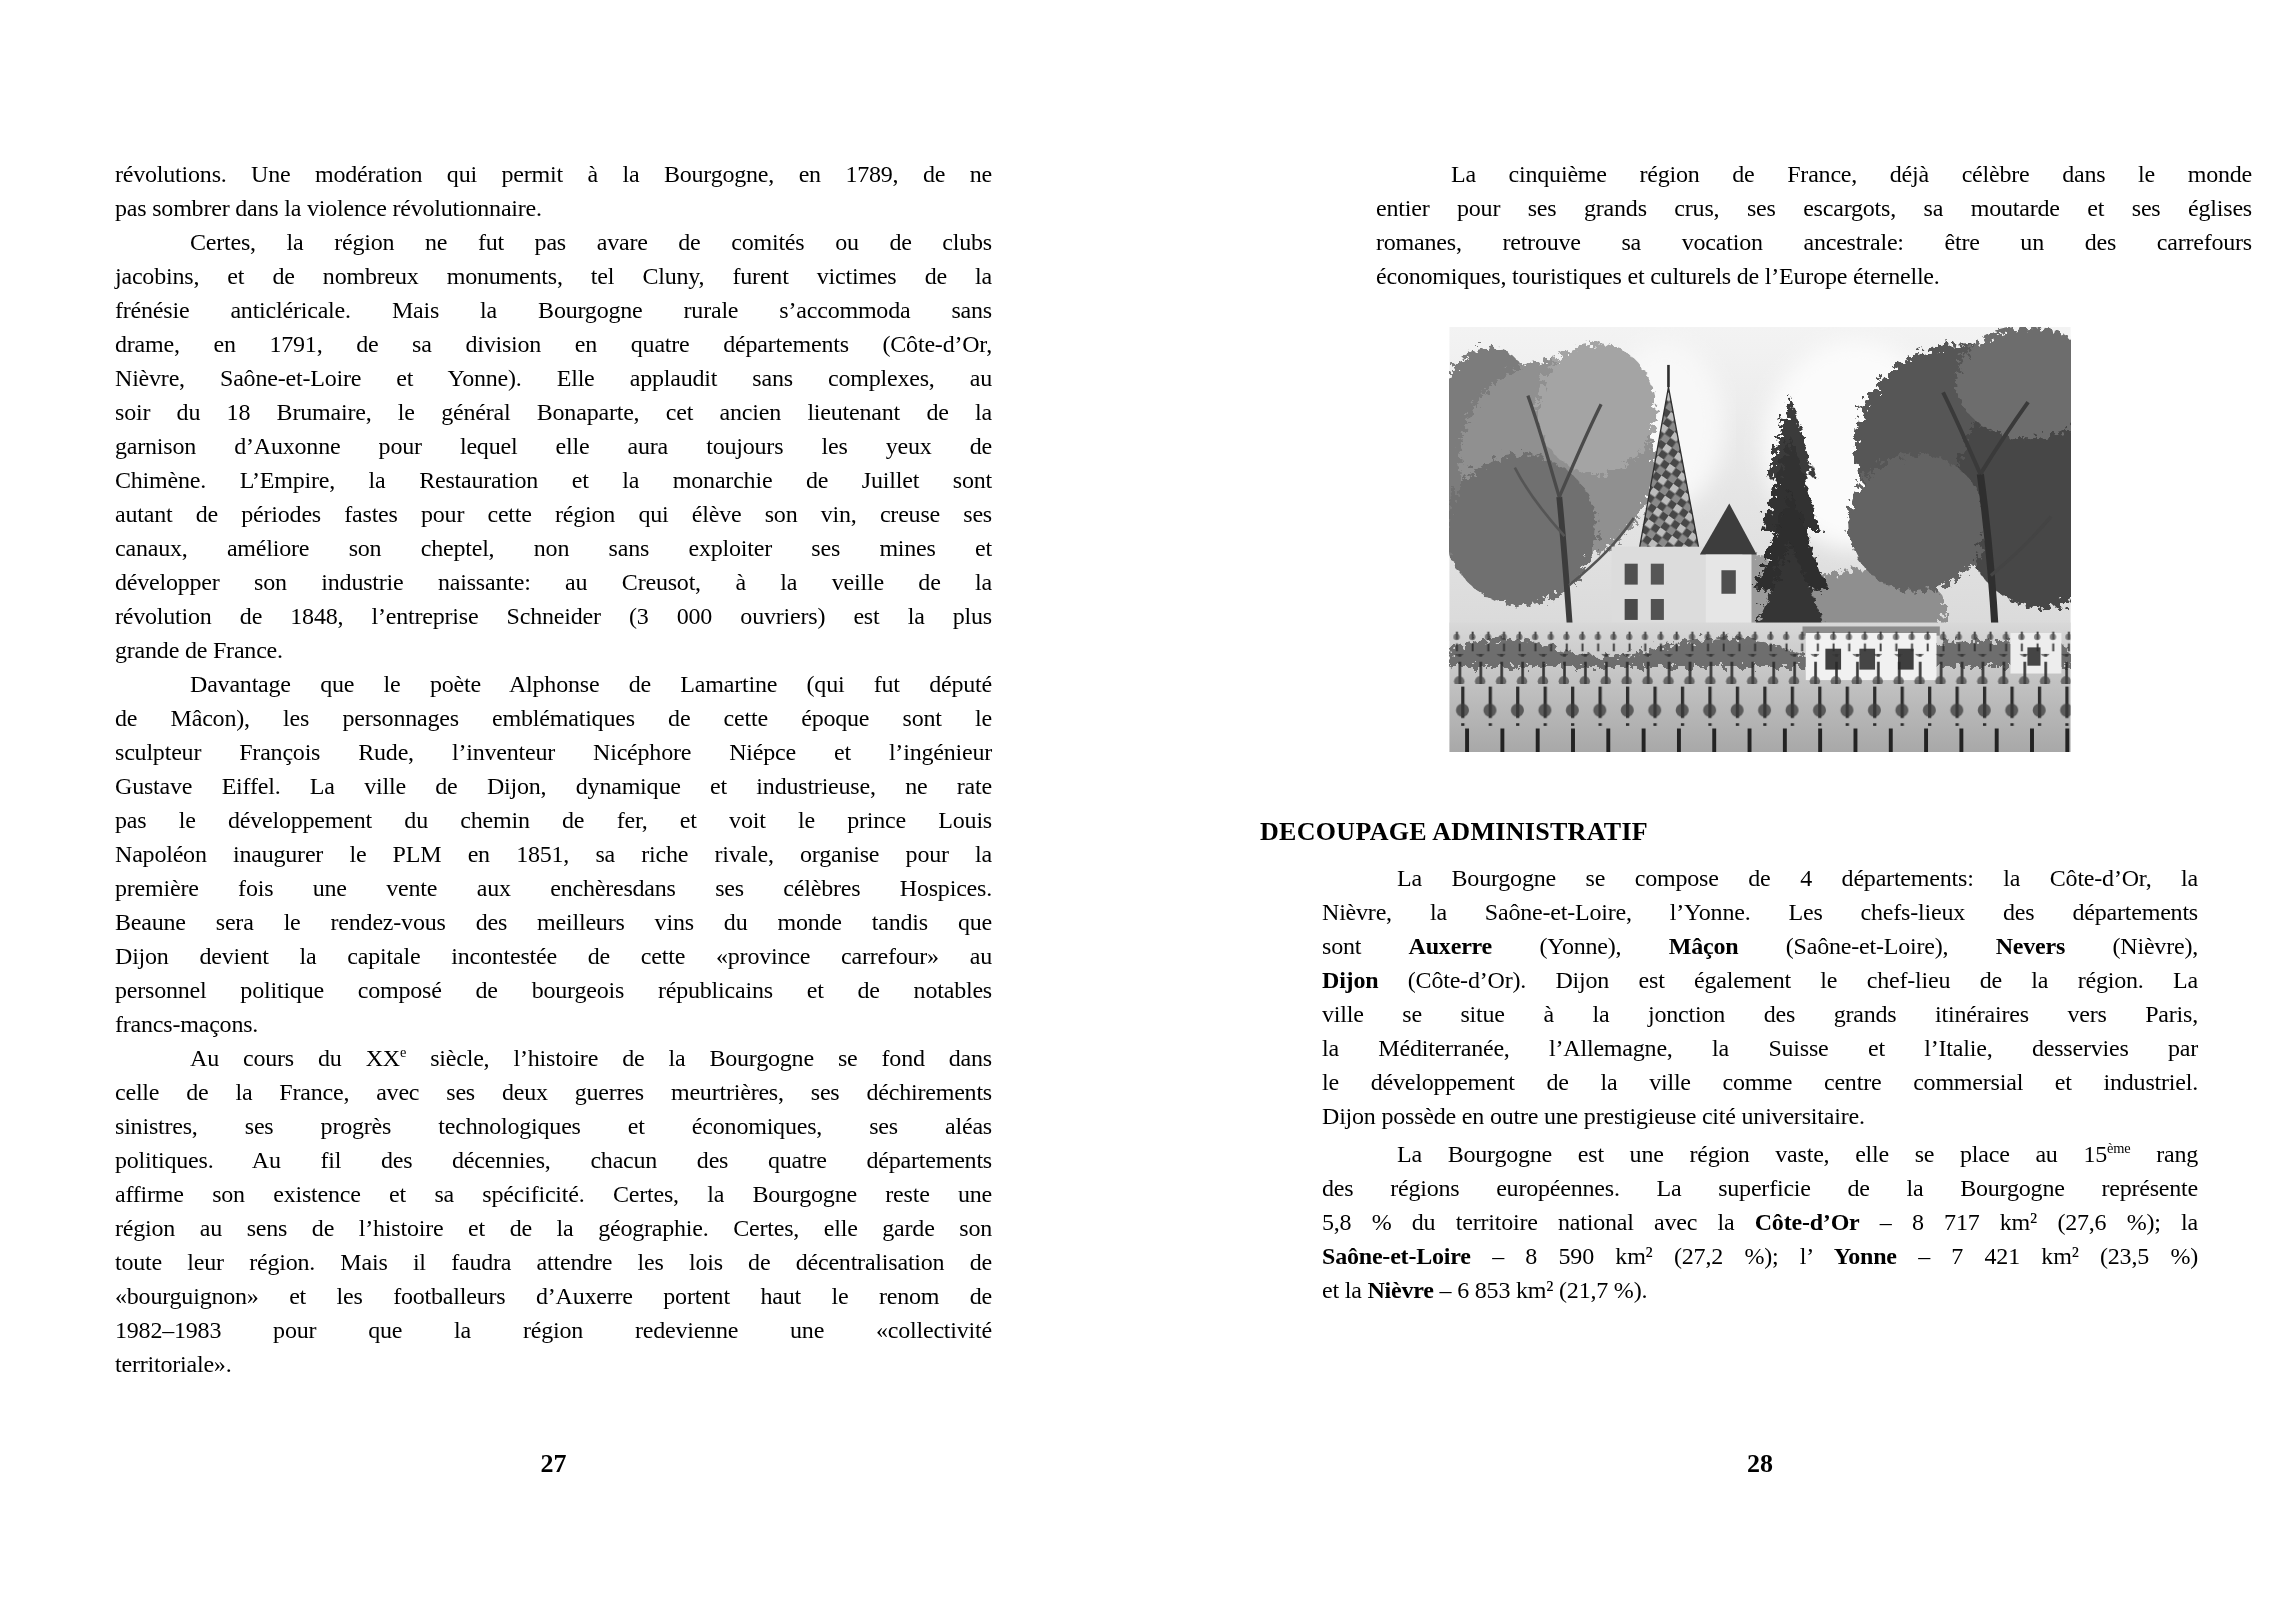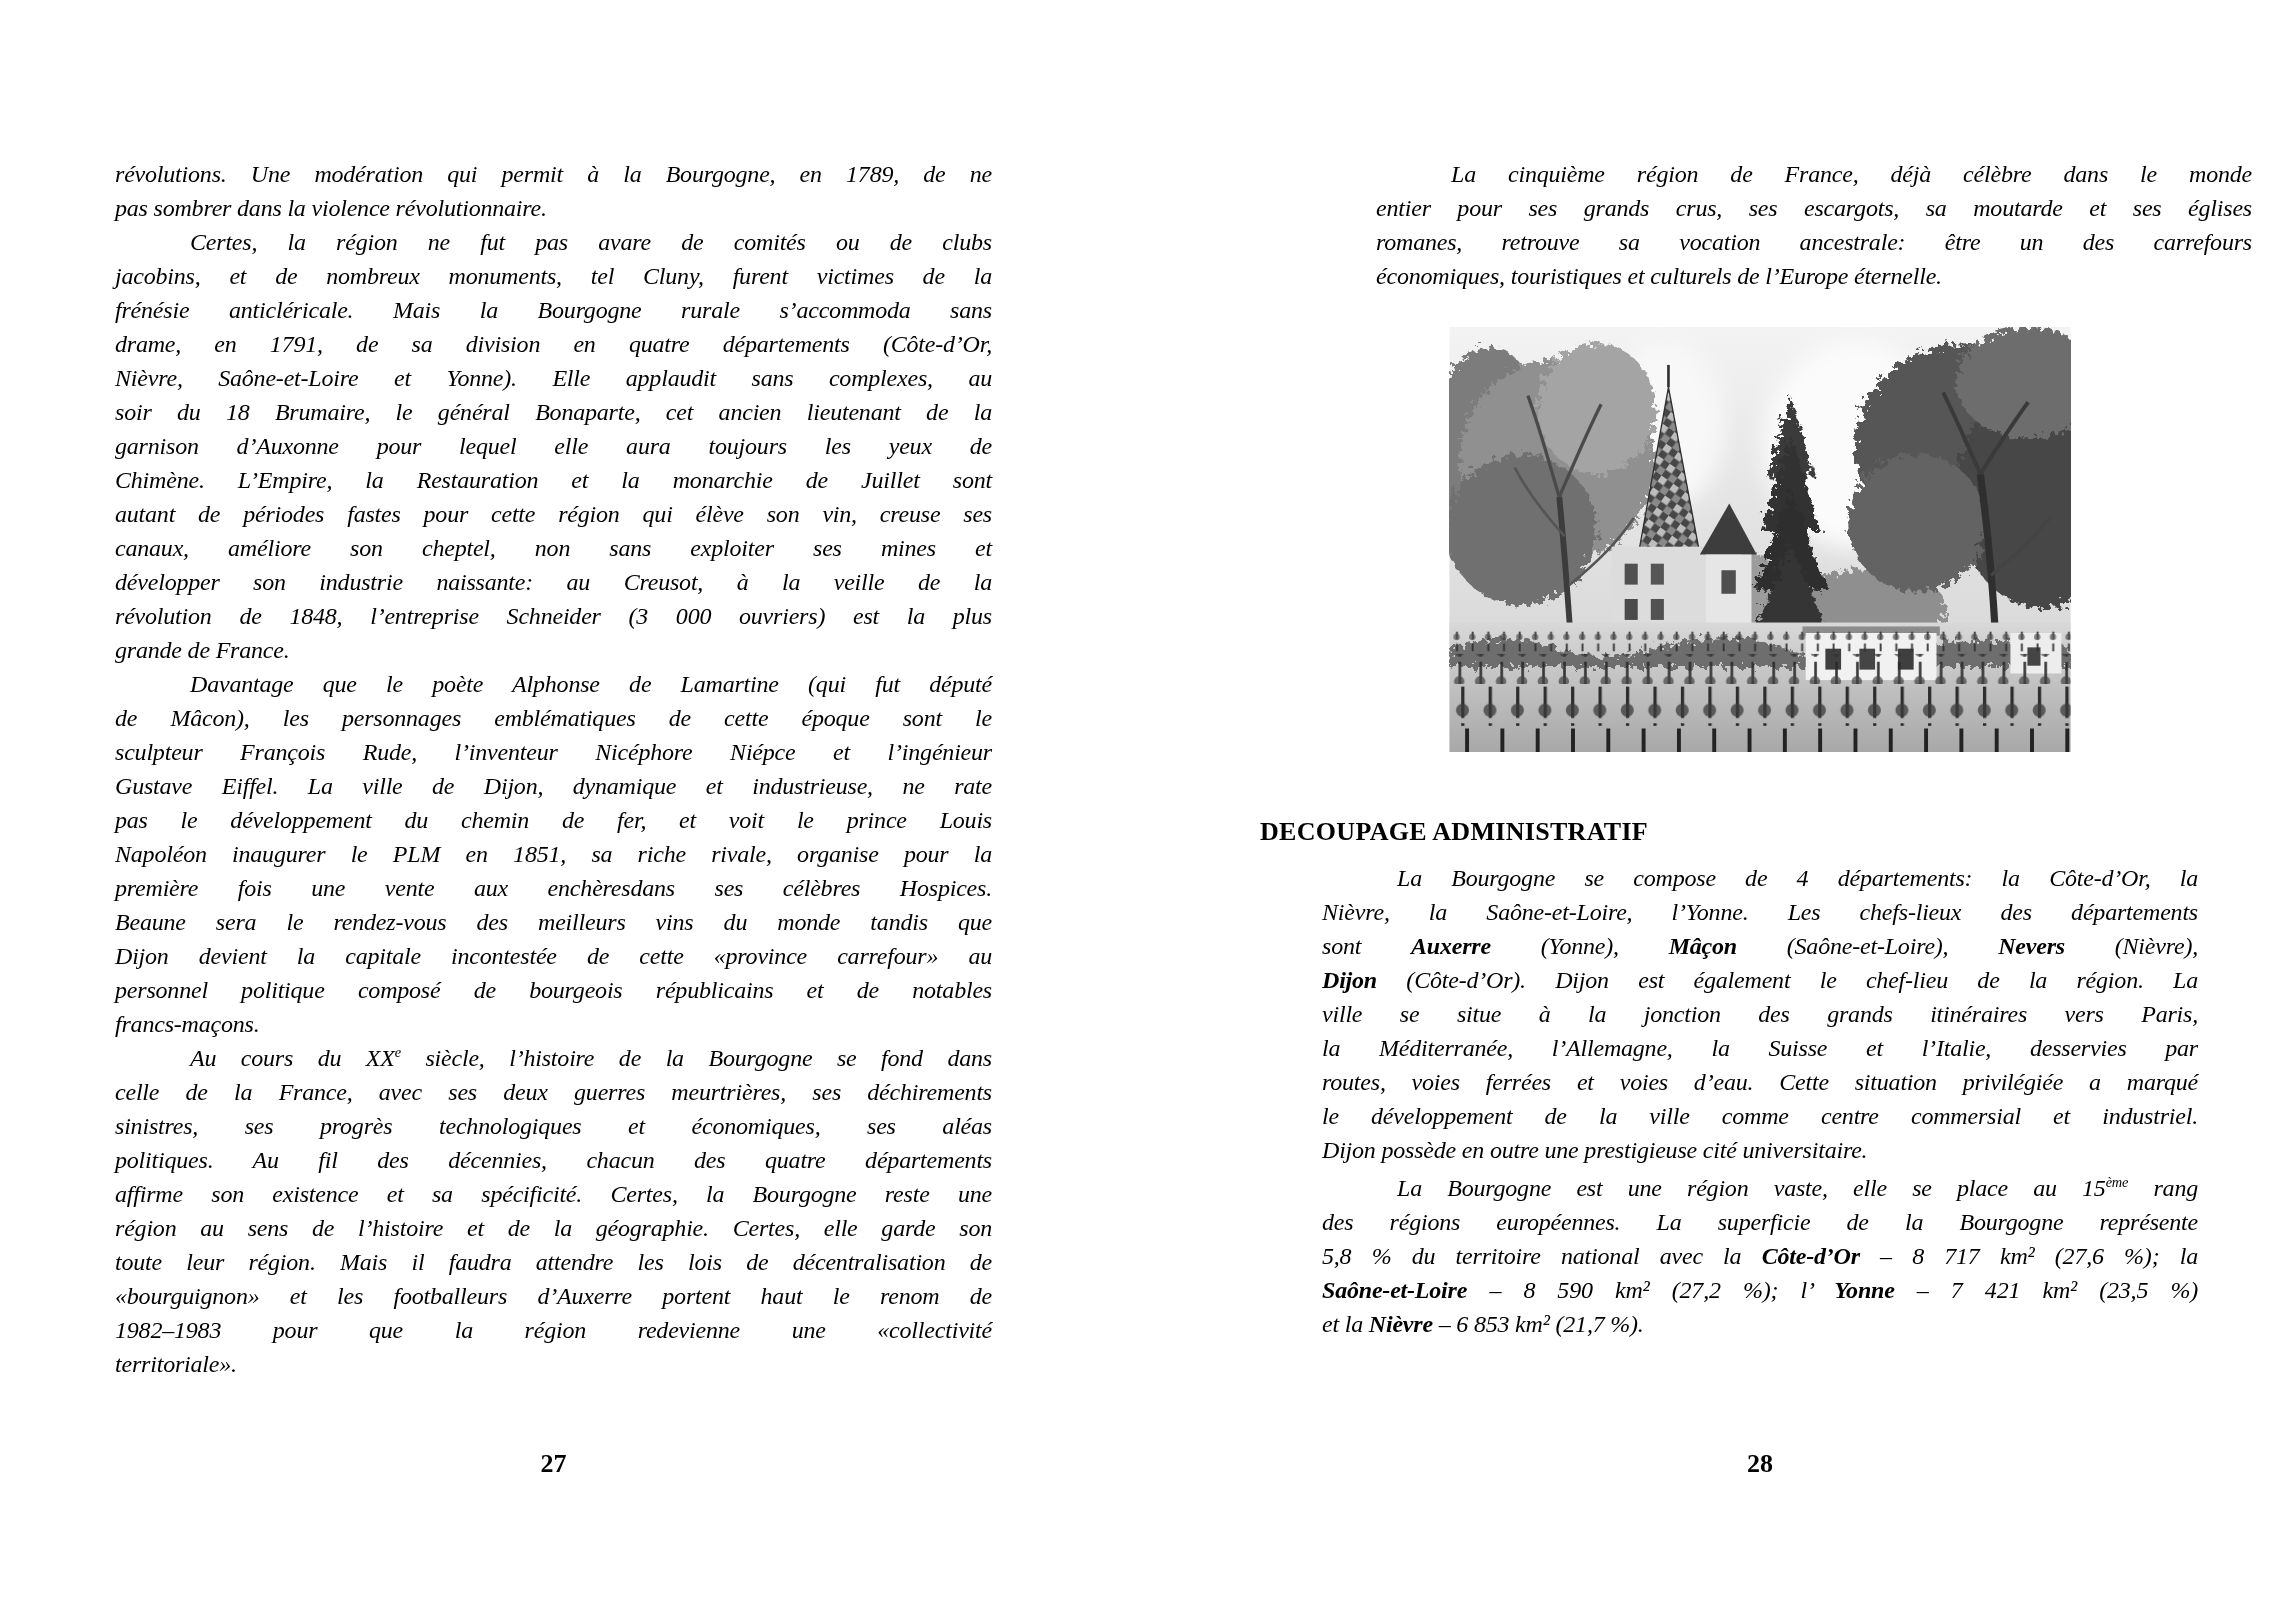--- a/index.html
+++ b/index.html
@@ -15,21 +15,21 @@
   .text-block {
     position: absolute;
     font-size: 24px;
     line-height: 34px;
     letter-spacing: -0.2px;
   }
   .tb-left  { left: 115px;  top: 157px;  width: 877px; }
   .tb-right-intro { left: 1376px; top: 157px;  width: 876px; }
   .tb-right-body  { left: 1322px; top: 861px; width: 876px; }
   .tb-right-body .paragraph + .paragraph { margin-top: 3.9px; }
-  .line { text-align: justify; text-align-last: justify; font-style: italic; }
+  .line { text-align: justify; text-align-last: justify; }
   .line.last { text-align-last: left; }
   .line.indent { text-indent: 75px; }
   sup { font-size: 0.6em; line-height: 0; vertical-align: super; }
   b { font-weight: bold; }
   .section-heading {
     position: absolute;
     left: 1260px; top: 815px; width: 876px;
     font-size: 26px; line-height: 34px;
     font-weight: bold; 
     letter-spacing: 0.3px;
@@ -242,21 +242,20 @@
     <div class="section-heading">DECOUPAGE ADMINISTRATIF</div>
 
     <div class="text-block tb-right-body">
         <div class="paragraph">
           <div class="line indent">La Bourgogne se compose de 4 départements: la Côte-d’Or, la</div>
           <div class="line">Nièvre, la Saône-et-Loire, l’Yonne. Les chefs-lieux des départements</div>
           <div class="line">sont <b>Auxerre</b> (Yonne), <b>Mâçon</b> (Saône-et-Loire), <b>Nevers</b> (Nièvre),</div>
           <div class="line"><b>Dijon</b> (Côte-d’Or). Dijon est également le chef-lieu de la région. La</div>
           <div class="line">ville se situe à la jonction des grands itinéraires vers Paris,</div>
           <div class="line">la Méditerranée, l’Allemagne, la Suisse et l’Italie, desservies par</div>
-          <div class="line">routes, voies ferrées et voies d’eau. Cette situation privilégiée a marqué</div>
           <div class="line">le développement de la ville comme centre commersial et industriel.</div>
           <div class="line last">Dijon possède en outre une prestigieuse cité universitaire.</div>
         </div>
         <div class="paragraph">
           <div class="line indent">La Bourgogne est une région vaste, elle se place au 15<sup>ème</sup> rang</div>
           <div class="line">des régions européennes. La superficie de la Bourgogne représente</div>
           <div class="line">5,8 % du territoire national avec la <b>Côte-d’Or</b> – 8 717 km² (27,6 %); la</div>
           <div class="line"><b>Saône-et-Loire</b> – 8 590 km² (27,2 %); l’ <b>Yonne</b> – 7 421 km² (23,5 %)</div>
           <div class="line last">et la <b>Nièvre</b> – 6 853 km² (21,7 %).</div>
         </div>

